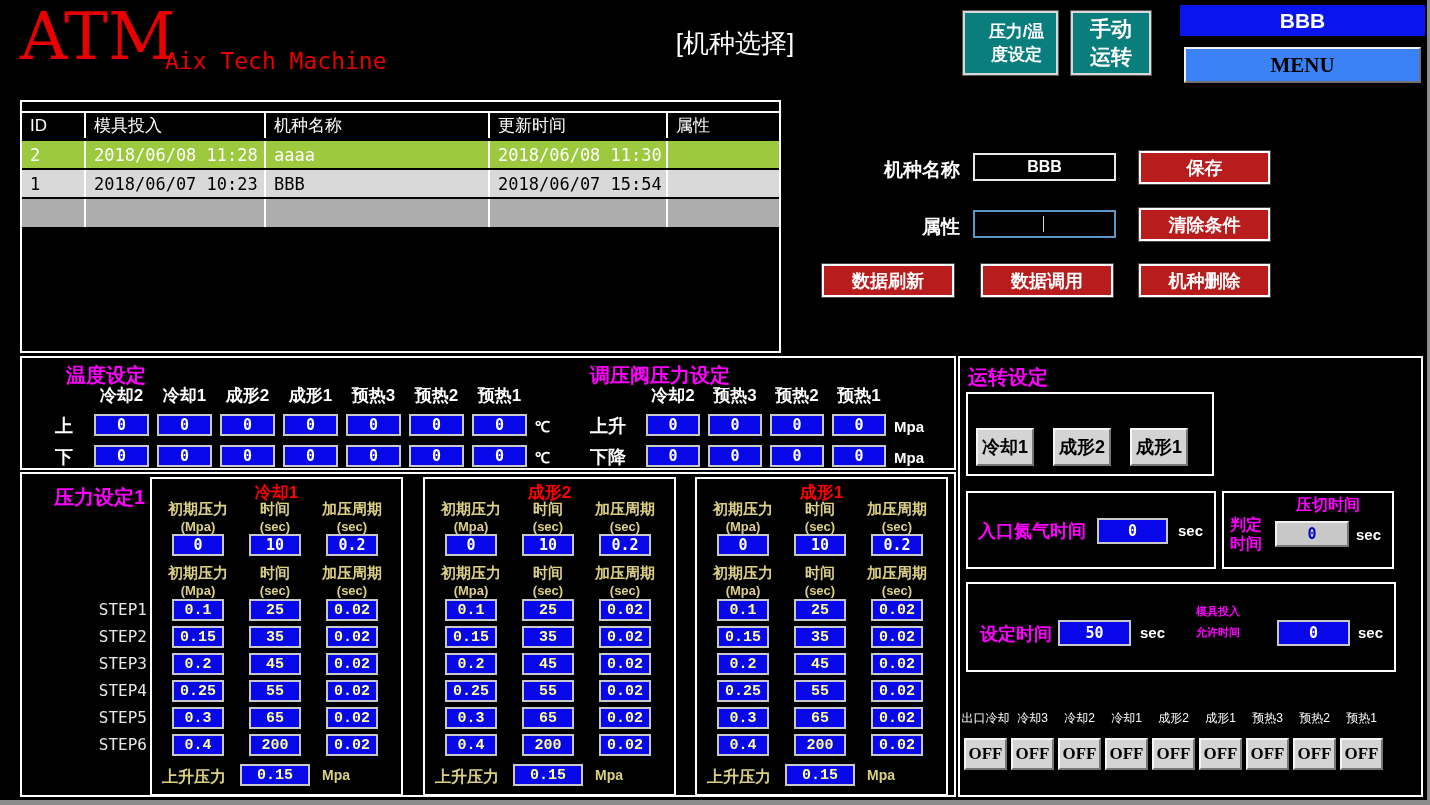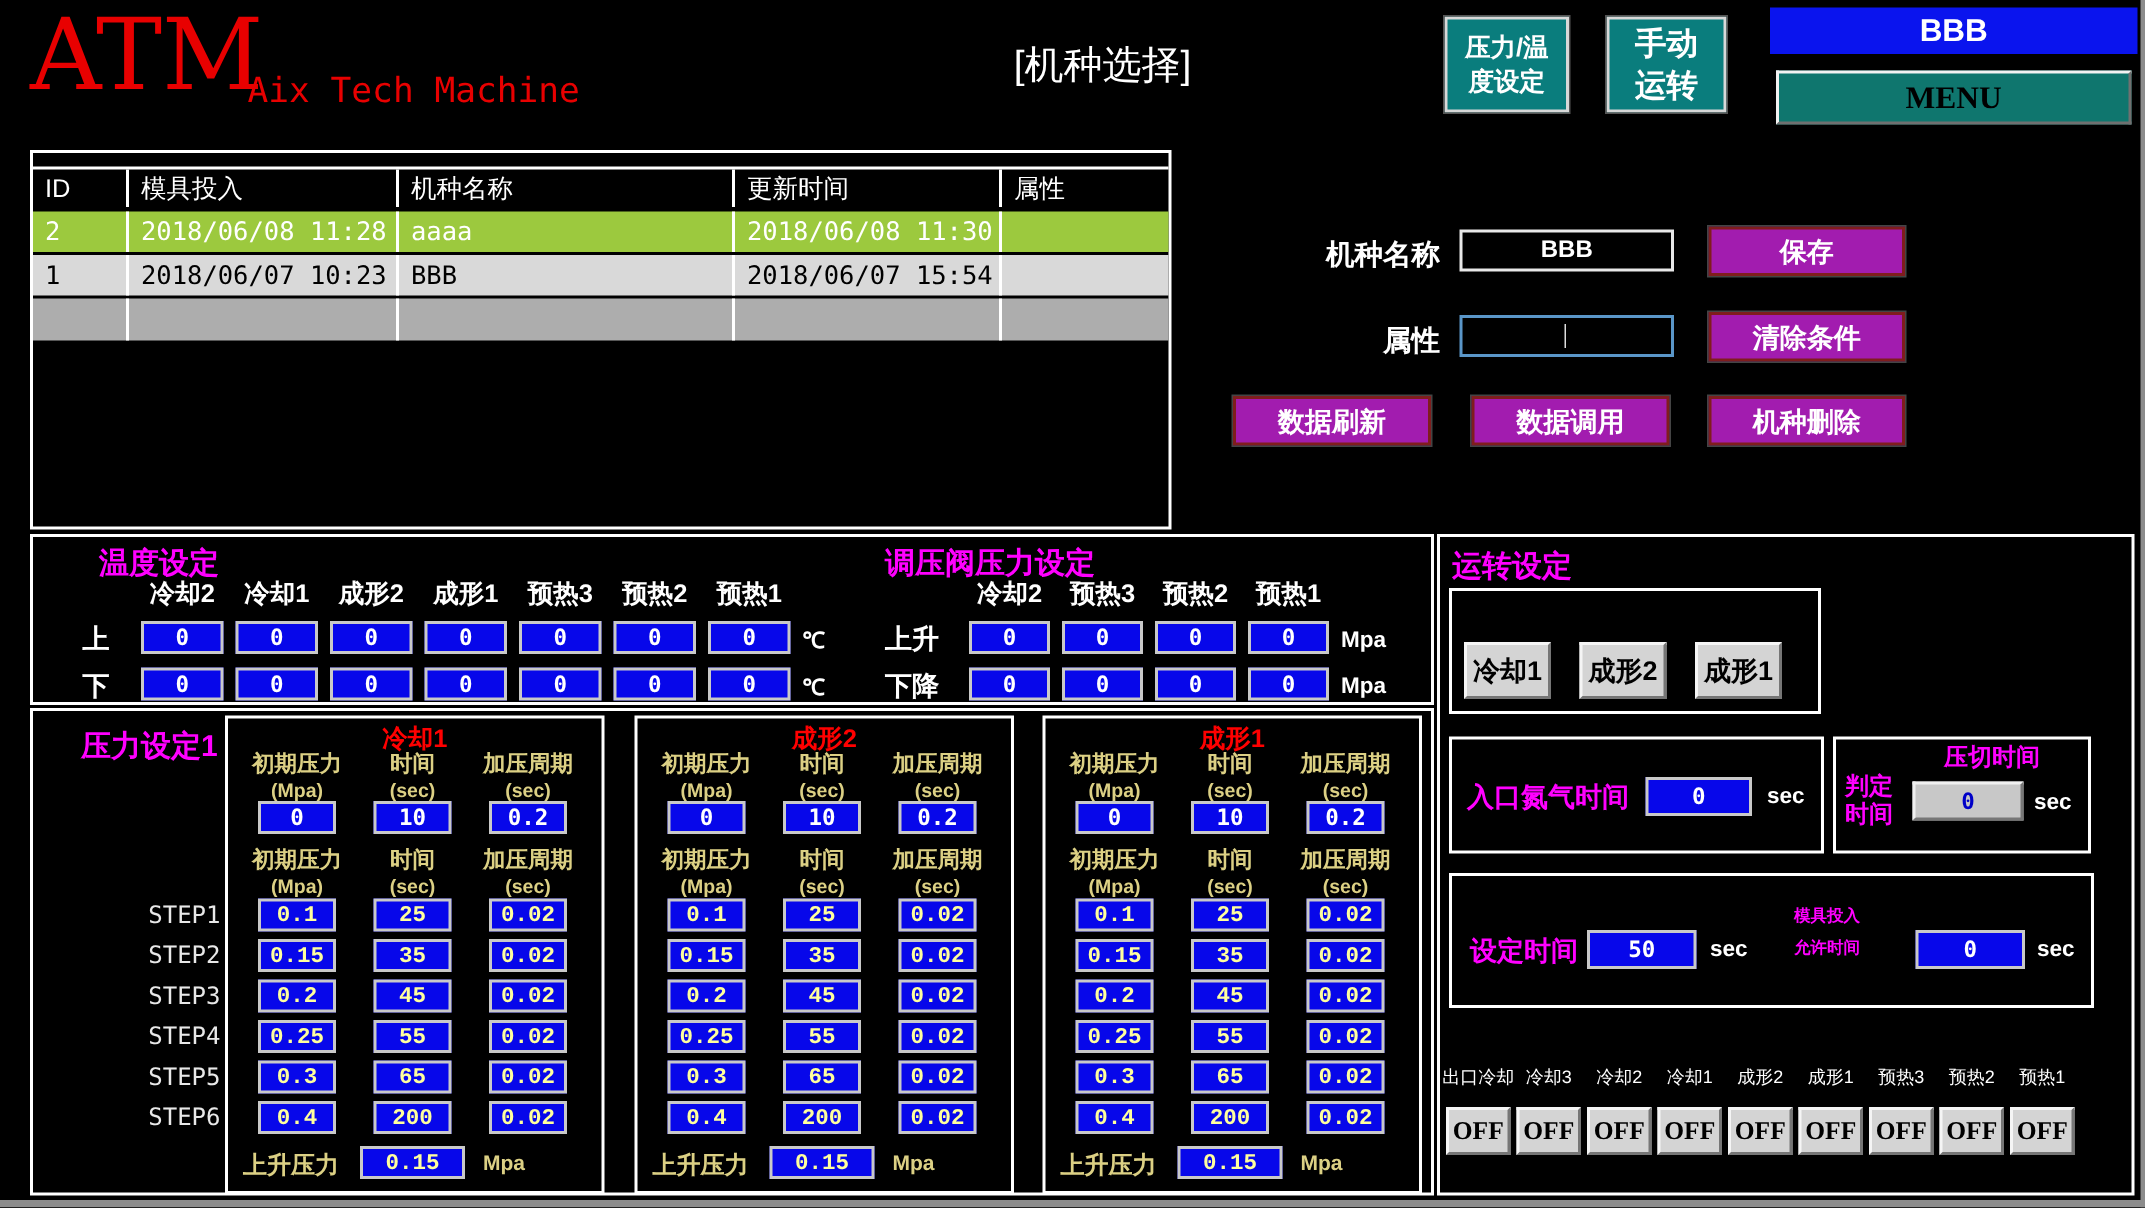--- a/index.html
+++ b/index.html
@@ -13,40 +13,40 @@
   .mono{font-family:"DejaVu Sans Mono","Liberation Mono",monospace;}
   
   .logo{left:20px;top:4px;font-family:"DejaVu Serif","Liberation Serif",serif;
         font-size:66px;color:#E80000;line-height:1;}
   .logo-sub{left:165px;top:48px;font-family:"DejaVu Sans Mono",monospace;
         font-size:23px;color:#E80000;}
   .page-title{left:560px;top:26px;width:350px;text-align:center;font-size:26px;color:#fff;}
   .btn-teal{background:#0A7D7D;border:2px solid #D8D8D8;outline:1px solid #555;
         color:#fff;font-weight:bold;white-space:pre-line;text-align:center;}
   .bar-blue{background:#0A14EE;color:#fff;font-weight:bold;font-size:21px;}
-  .btn-menu{background:#0f766e;border-top:2px solid #F2F2F2;border-left:2px solid #F2F2F2;
+  .btn-menu{background:#3b82f6;border-top:2px solid #F2F2F2;border-left:2px solid #F2F2F2;
         border-bottom:2px solid #707070;border-right:2px solid #707070;color:#000;
         font-family:"Liberation Serif",serif;font-weight:bold;font-size:21px;}
   
   .dtable{left:20px;top:100px;width:757px;height:249px;}
   .trow{display:grid;grid-template-columns:62px 180px 224px 178px 1fr;height:27px;
         margin-bottom:2px;font-size:17px;}
   .trow>span{display:flex;align-items:center;padding-left:8px;overflow:hidden;white-space:nowrap;}
   .thead{border-top:2px solid #fff;height:25px;margin-bottom:3px;color:#fff;}
   .thead>span{border-left:2px solid #fff;}
   .thead>span:first-child{border-left:none;}
   .trow.data>span{border-left:2px solid #fff;}
   .trow.data>span:first-child{border-left:none;}
   .row-sel{background:#9CC93E;color:#fff;}
   .row-norm{background:#D9D9D9;color:#000;}
   .row-empty{background:#ADADAD;height:28px;}
   
   .flabel{font-size:19px;font-weight:bold;text-align:right;}
   .finput{background:#000;border:2px solid #E8E8E8;color:#fff;font-weight:bold;font-size:16px;}
-  .btn-purple{background:#a21caf;border:2px solid #7f1d1d;outline:1px solid #444;
+  .btn-purple{background:#b91c1c;border:2px solid #ffffff;outline:1px solid #444;
         color:#fff;font-weight:bold;font-size:18px;cursor:default;}
   
   .bval{background:#0707EA;border:2px solid #C9C9C9;color:#fff;font-weight:bold;font-size:15px;
         font-family:"DejaVu Sans Mono",monospace;display:flex;align-items:center;justify-content:center;}
   .bval.yellow{color:#FFFF9E;font-family:Liberation Mono, monospace;}
   
   .tgrid{display:grid;gap:7px 8px;}
   .gh{color:#fff;font-weight:bold;font-size:17px;text-align:center;white-space:nowrap;}
   .glabel{color:#fff;font-weight:bold;font-size:18px;display:flex;align-items:center;justify-content:center;white-space:nowrap;}
   .gunit{color:#fff;font-weight:bold;font-size:15px;display:flex;align-items:center;white-space:nowrap;}
@@ -72,21 +72,21 @@
   .pre{white-space:pre-line;}
   .edge-b{left:0;top:800px;width:1430px;height:5px;background:#8C8C8C;}
   .edge-r{left:1427px;top:0;width:3px;height:805px;background:#8C8C8C;}
 </style>
 </head>
 <body>
 
 <div class="abs logo">ATM</div>
 <div class="abs logo-sub">Aix Tech Machine</div>
 <div class="abs page-title">[机种选择]</div>
-<div class="abs ctr btn-teal pre" style="left:963px;top:11px;width:79px;height:60px;font-size:17px;">压力/温
+<div class="abs ctr btn-teal pre" style="left:963px;top:11px;width:79px;height:60px;font-size:17px;padding-left:12px;">压力/温
 度设定</div>
 <div class="abs ctr btn-teal pre" style="left:1071px;top:11px;width:76px;height:60px;font-size:21px;">手动
 运转</div>
 <div class="abs ctr bar-blue" style="left:1180px;top:5px;width:245px;height:31px;">BBB</div>
 <div class="abs ctr btn-menu" style="left:1184px;top:47px;width:233px;height:32px;">MENU</div>
 
 <div class="abs box dtable">
   <div style="height:9px;"></div>
   <div class="trow thead" id="thead-row">
       <span>ID</span>

